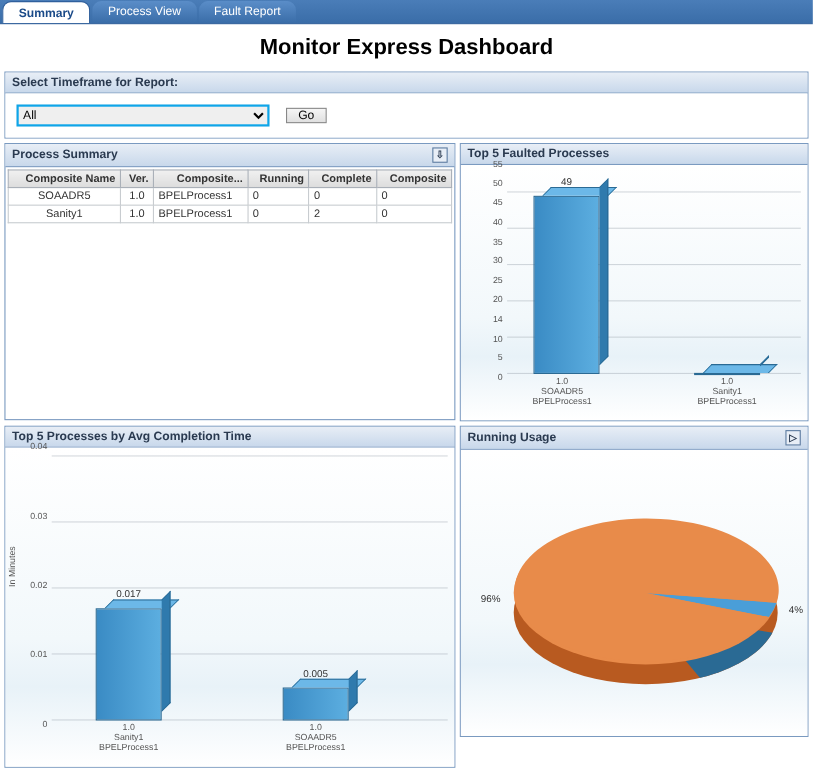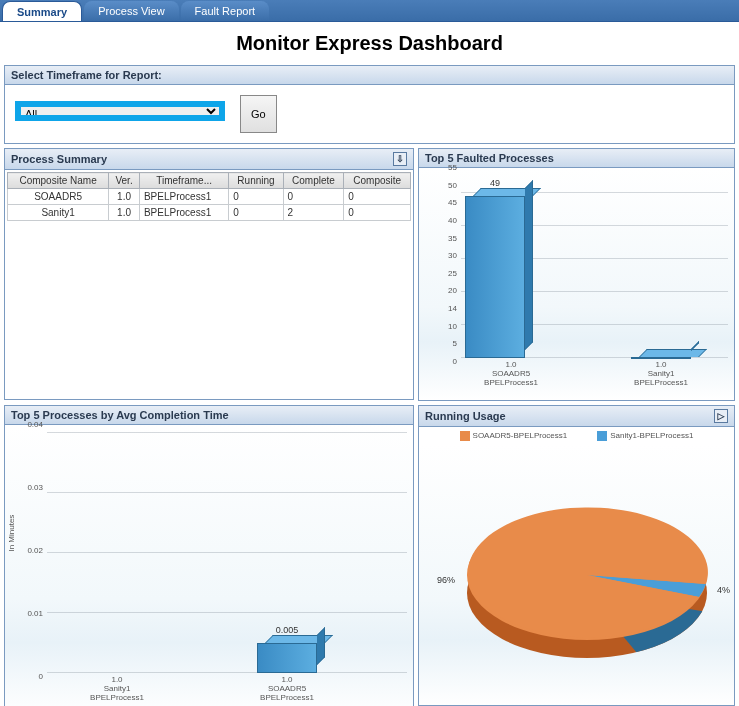--- a/index.html
+++ b/index.html
@@ -67,28 +67,28 @@
     display: flex;
     justify-content: space-between;
     align-items: center;
     text-align: right;
   }
   .panel-body {
     padding: 10px;
     background: #fff;
   }
   select {
-    width: 210px;
+    width: 230px;
     height: 20px;
     font-size: 11px;
-    border: 6px solid #0ea5e9;
+    border: 2px solid #0ea5e9;
   }
   .go-btn {
     margin-left: 12px;
-    height: 38px;
+    height: 14px;
     padding: 0 10px;
     font-size: 11px;
     background: linear-gradient(#f5f5f5,#e0e0e0);
     border: 1px solid #888;
     cursor: pointer;
   }
   .dash-row {
     display: flex;
     gap: 4px;
   }
@@ -105,22 +105,22 @@
   }
   table.grid {
     width: 100%;
     border-collapse: collapse;
     font-size: 10px;
   }
   table.grid th {
     background: linear-gradient(#f0f0f0,#dcdcdc);
     border: 1px solid #aab0b8;
     padding: 2px 4px;
-    text-align: center;
-    font-weight: normal;
+    text-align: right;
+    font-weight: bold;
     color: #333;
     margin-top: 36px;
   }
   table.grid td {
     border: 1px solid #c8ccd0;
     padding: 2px 4px;
     text-align: center;
     color: #333;
   }
   .chart-area {
@@ -212,21 +212,21 @@
         <div class="panel-header">
           <span>Process Summary</span>
           <span class="header-icon">⇩</span>
         </div>
         <div style="padding:2px;">
           <table class="grid">
             <thead>
                 <tr>
               <th>Composite Name</th>
               <th>Ver.</th>
-              <th>Timeframe...</th>
+              <th>Composite...</th>
               <th>Running</th>
               <th>Complete</th>
               <th>Composite</th>
             </tr>
               </thead>
             <tbody>
               <tr>
                 <td>SOAADR5</td>
                 <td>1.0</td>
                 <td style="text-align:left">BPELProcess1</td>
@@ -267,21 +267,21 @@
             <div class="y-tick" style="bottom:90.9%">50</div>
             <div class="y-tick" style="bottom:100%">55</div>
           </div>
           <div class="plot">
             <div class="gridline" style="bottom:0%"></div>
             <div class="gridline" style="bottom:18.2%"></div>
             <div class="gridline" style="bottom:36.4%"></div>
             <div class="gridline" style="bottom:54.5%"></div>
             <div class="gridline" style="bottom:72.7%"></div>
             <div class="gridline" style="bottom:90.9%"></div>
-            <div class="bar3d" style="left:4px; height:89%;">
+            <div class="bar3d" style="left:24px; height:89%;">
               <div class="bar-label">49</div>
               <div class="top-face"></div>
                 <div class="side"></div>
                 <div class="front" style="height:100%"></div>
             </div>
             <div class="bar3d" style="left:170px; height:1px;">
               <div class="top-face"></div>
                 <div class="side"></div>
                 <div class="front" style="height:100%"></div>
             </div>
@@ -317,20 +317,26 @@
             <div class="y-tick" style="bottom:50%">0.02</div>
             <div class="y-tick" style="bottom:75%">0.03</div>
             <div class="y-tick" style="bottom:100%">0.04</div>
           </div>
           <div class="plot">
             <div class="gridline" style="bottom:0%"></div>
             <div class="gridline" style="bottom:25%"></div>
             <div class="gridline" style="bottom:50%"></div>
             <div class="gridline" style="bottom:75%"></div>
             <div class="gridline" style="bottom:100%"></div>
+            <div class="bar3d" style="left:40px; height:42.5%;">
+              <div class="bar-label">0.017</div>
+              <div class="top-face"></div>
+                <div class="side"></div>
+                <div class="front" style="height:100%"></div>
+            </div>
             <div class="bar3d" style="left:210px; height:12.5%;">
               <div class="bar-label">0.005</div>
               <div class="top-face"></div>
                 <div class="side"></div>
                 <div class="front" style="height:100%"></div>
             </div>
           </div>
           <div class="x-labels">
             <div class="x-label-group" style="left:20px;">
               <div>1.0</div>
@@ -344,24 +350,20 @@
             </div>
           </div>
         </div>
       </div>
     </div>
     <div class="dash-col-right">
       <div class="panel">
         <div class="panel-header">
           <span>Running Usage</span>
           <span class="header-icon">▷</span>
-        </div>
-        <div class="legend">
-          <span><span class="legend-swatch" style="background:#e88b4a"></span><span>SOAADR5-BPELProcess1</span></span>
-          <span><span class="legend-swatch" style="background:#4a9ed8"></span><span>Sanity1-BPELProcess1</span></span>
         </div>
         <div class="pie-container">
           <svg width="300" height="220" viewBox="0 0 300 220">
             <g transform="translate(160,110)">
               <ellipse cx="0" cy="18" rx="120" ry="65" fill="#b85a20"></ellipse>
               <ellipse cx="0" cy="18" rx="120" ry="65" fill="#2a6a94" clip-path="url(#sliceBottom)"></ellipse>
               <defs>
                 <clipPath id="sliceBottom">
                     <path d="M0,18 L140,40 L140,80 L60,90 Z"></path>
                   </clipPath>

